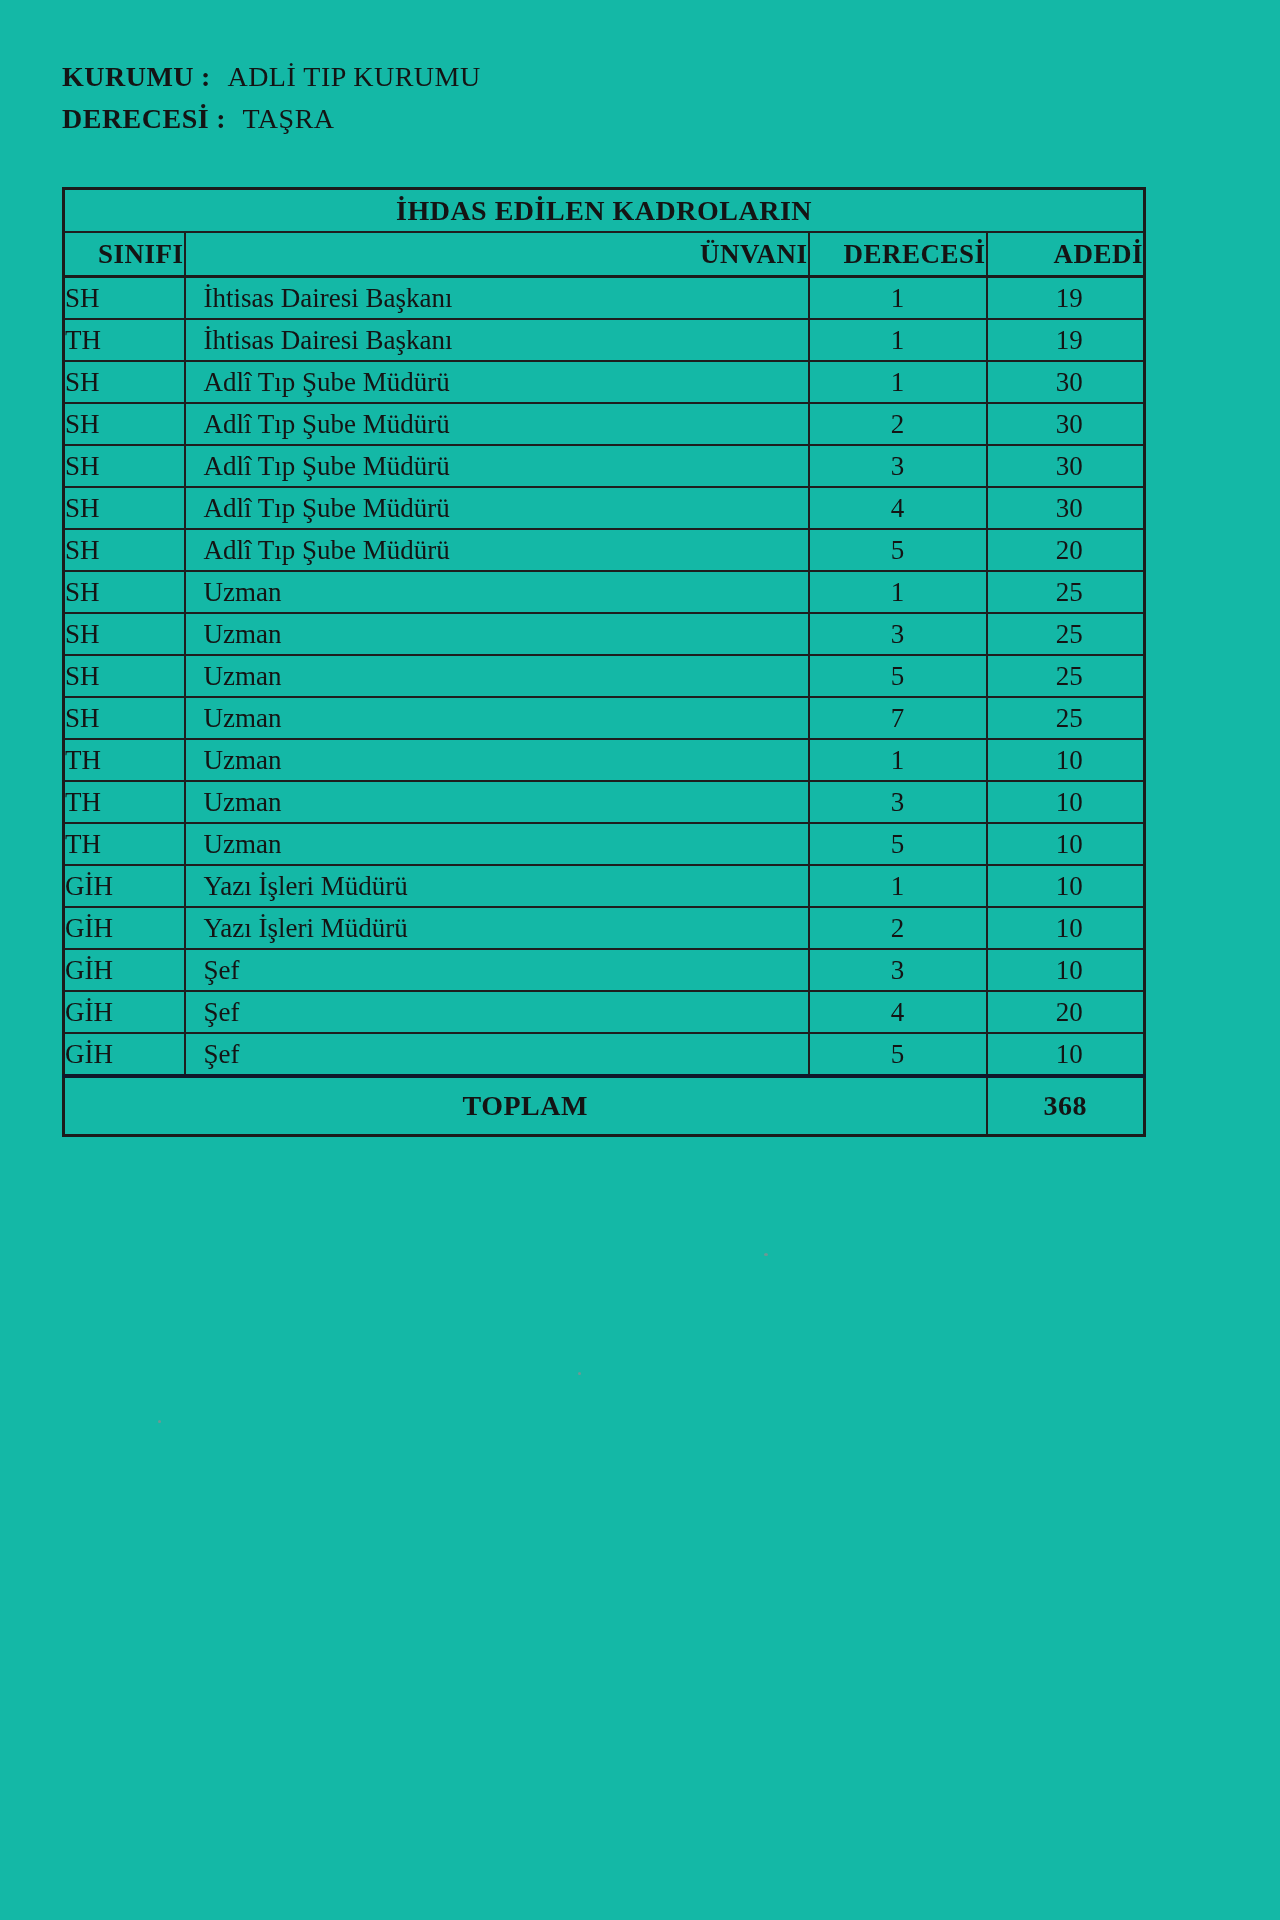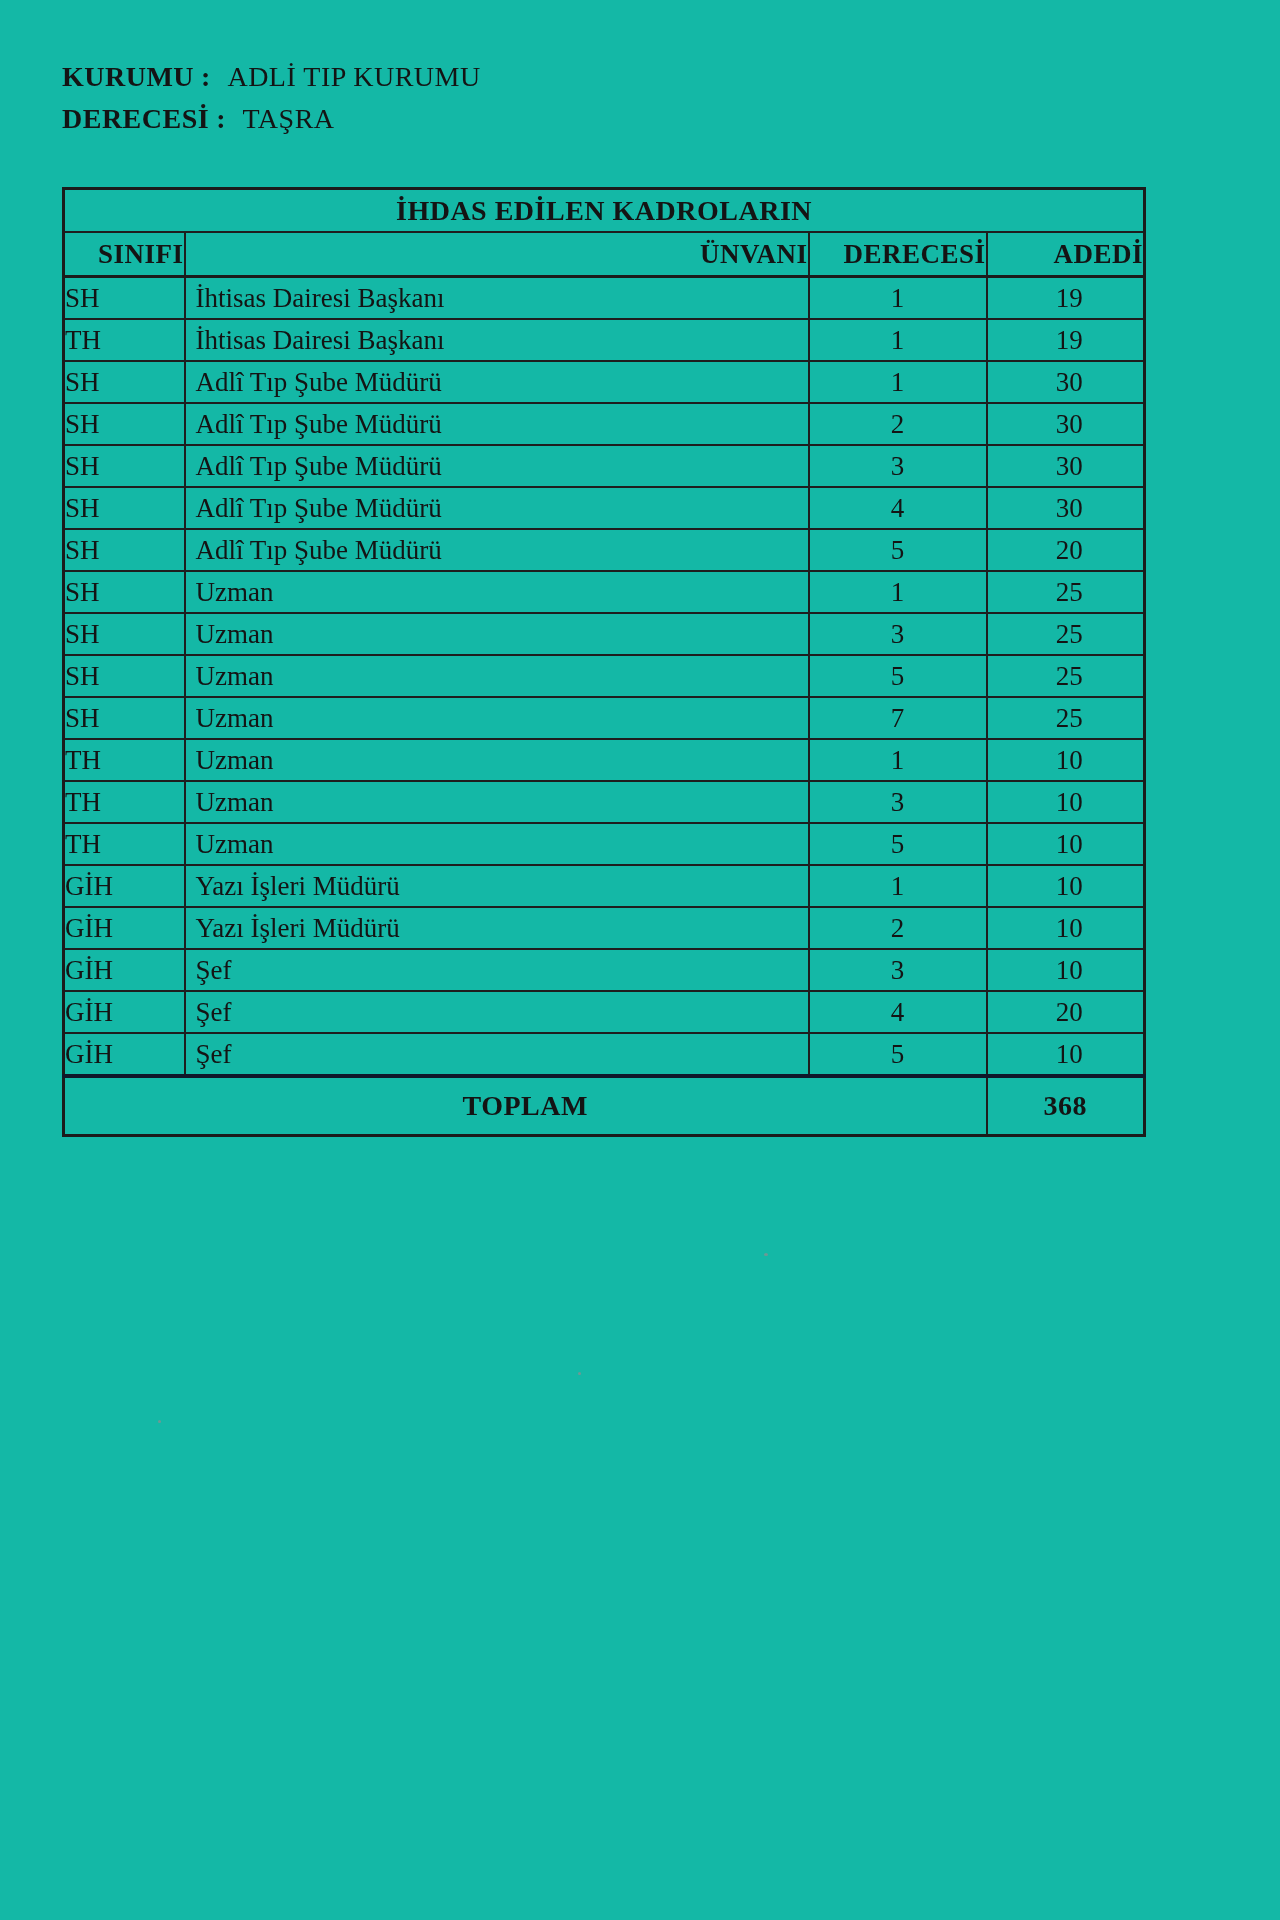--- a/index.html
+++ b/index.html
@@ -73,21 +73,21 @@
     height: 42px;
     text-align: right;
     font-weight: bold;
     border-bottom: 3px solid #1b1b1b;
     letter-spacing: 0.5px;
   }
   tr.data-row td {
     height: 40px;
   }
   td.c-sinifi   { }
-  td.c-unvani   { text-align: left; padding-left: 10px; }
+  td.c-unvani   { text-align: left; padding-left: 18px; }
   td.c-derecesi { text-align: center; }
   td.c-adedi    { text-align: center; padding-left: 8px; }
   tr.footer-row td {
     height: 56px;
     font-weight: bold;
     font-size: 28px;
     text-align: center;
     border-top: 4px solid #0f172a;
     letter-spacing: 0.5px;
   }

